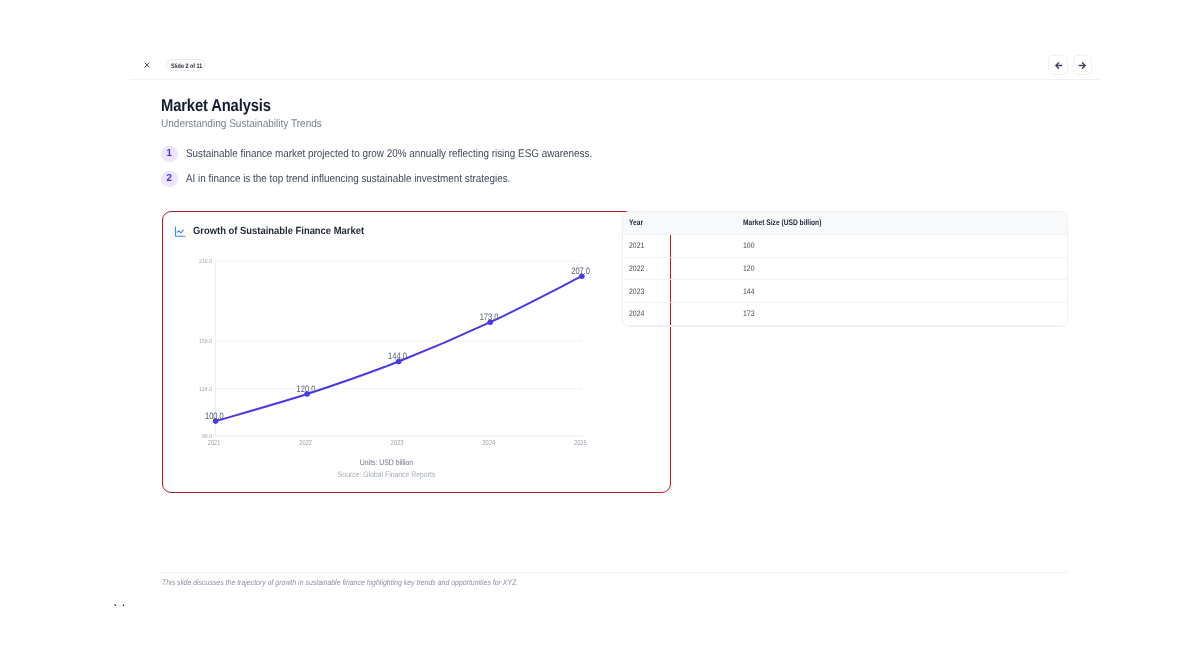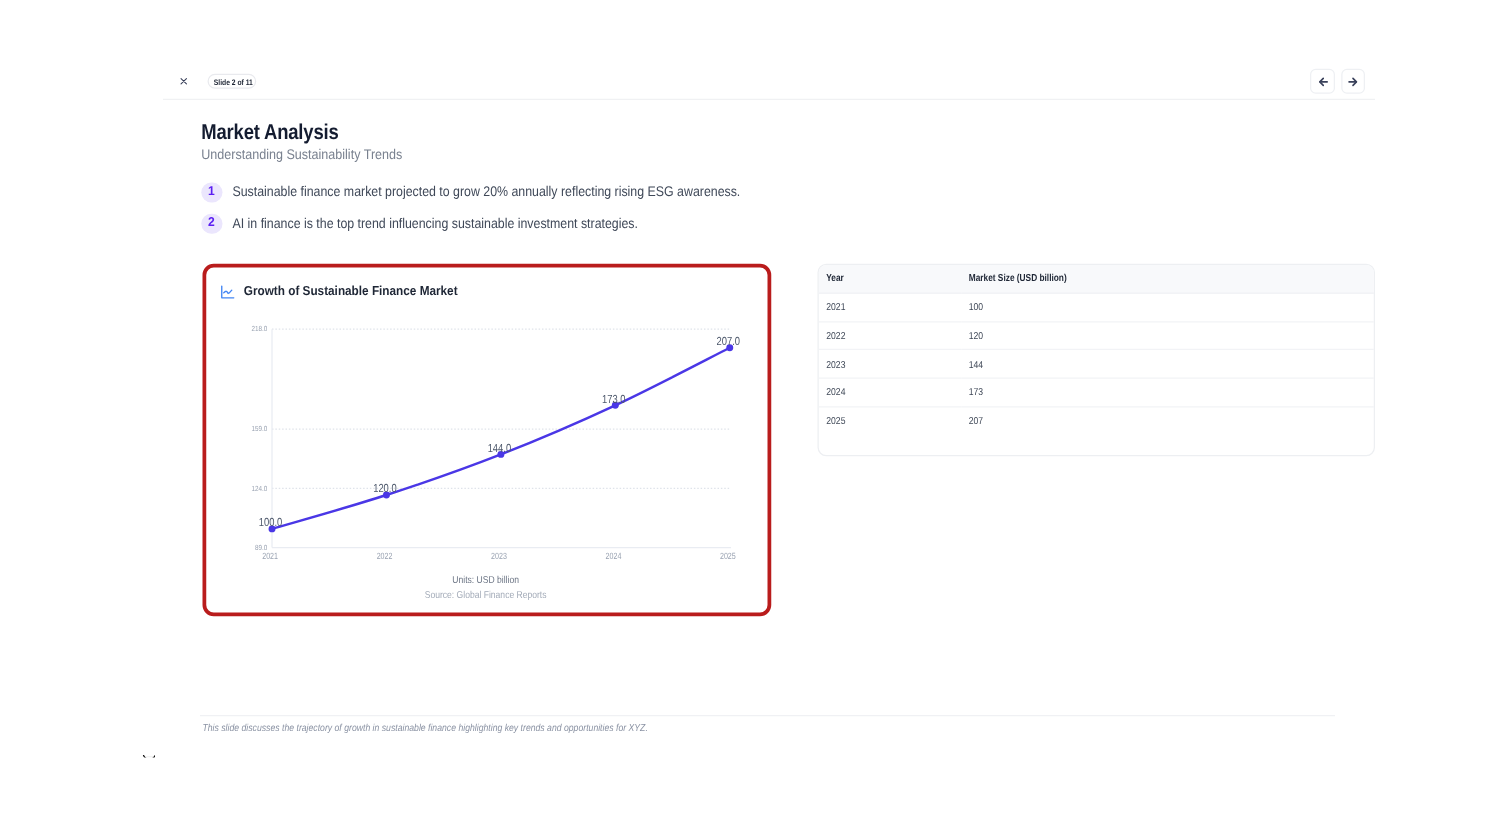--- a/index.html
+++ b/index.html
@@ -68,32 +68,32 @@
            white-space: nowrap; transform: scaleX(0.898); transform-origin: left top;}
   .bullets { position: absolute; left: 30.7px; top: 145.3px; width: 900px; }
   .bullet { position: relative; height: 16px; margin-bottom: 9px; }
   .bnum { position:absolute; left:0.8px; top:0.4px; width: 16.2px; height: 16.2px; border-radius: 50%; background: #ebe6fd; }
   .bnum span { position:absolute; left:0; top:0; width:16.2px; height:16.2px; display:flex; align-items:center; justify-content:center;
           font-size: 10.2px; font-weight: bold; color: #5b1ff2; line-height: 11px; transform: scaleX(0.95) translateZ(0);}
   .btext { position:absolute; left: 25.2px; top: 2.4px; font-size: 11.2px; color: #3f4858; line-height: 12px;
            white-space: nowrap; transform: scaleX(0.884); transform-origin: left top;}
 
   .chart-card {
-    position: absolute; left: 32px; top: 211px; width: 455px; height: 282px;
-    border: 3px solid #b91c1c; border-radius: 9px; background: #fff; box-sizing: border-box;
+    position: absolute; left: 32px; top: 211px; width: 509px; height: 282px;
+    border: 1px solid #b91c1c; border-radius: 9px; background: #fff; box-sizing: border-box;
   }
   .chart-title { position: absolute; left: 12.5px; top: 13.5px; height: 12px; }
   .cicon { position:absolute; left:-1.3px; top:-0.3px; width:11.6px; height:12px; display:block;}
   .ctitle-text { position:absolute; left: 17.4px; top: 0.6px; font-size: 10.4px; font-weight: bold; color: #1e2635;
                  line-height: 12px; white-space: nowrap;
                  transform: scaleX(0.906); transform-origin: left top;}
   .chart-svg { position:absolute; left:-0.5px; top:-0.35px; }
 
-  .tbl { position: absolute; left: 491.5px; top: 211px; width: 446.5px; height: 154px;
-         border: 1px solid #edeff2; border-radius: 7px; overflow: hidden; box-sizing: border-box; margin-left: 32px;}
+  .tbl { position: absolute; left: 491.5px; top: 211px; width: 446.5px; height: 116px;
+         border: 1px solid #edeff2; border-radius: 7px; overflow: hidden; box-sizing: border-box;}
   table { border-collapse: collapse; width: 100%; table-layout: fixed;}
   th, td { text-align: left; padding: 0; }
   th { background: #f8f9fb; height: 21.8px; border-bottom: 1px solid #eef0f3; vertical-align: middle;}
   td { height: 21.75px; border-bottom: 1px solid #f2f3f6; vertical-align: middle;}
   tbody tr:last-child td { border-bottom: none; }
   th .c, td .c { display:block; transform-origin: left center; white-space: nowrap;}
   th .c { transform: scaleX(0.822); }
   td .c { transform: scaleX(0.862); }
   th .c { font-size: 8.1px; font-weight: bold; color: #1e2635; }
   td .c { font-size: 8.0px; color: #3e4756; }

